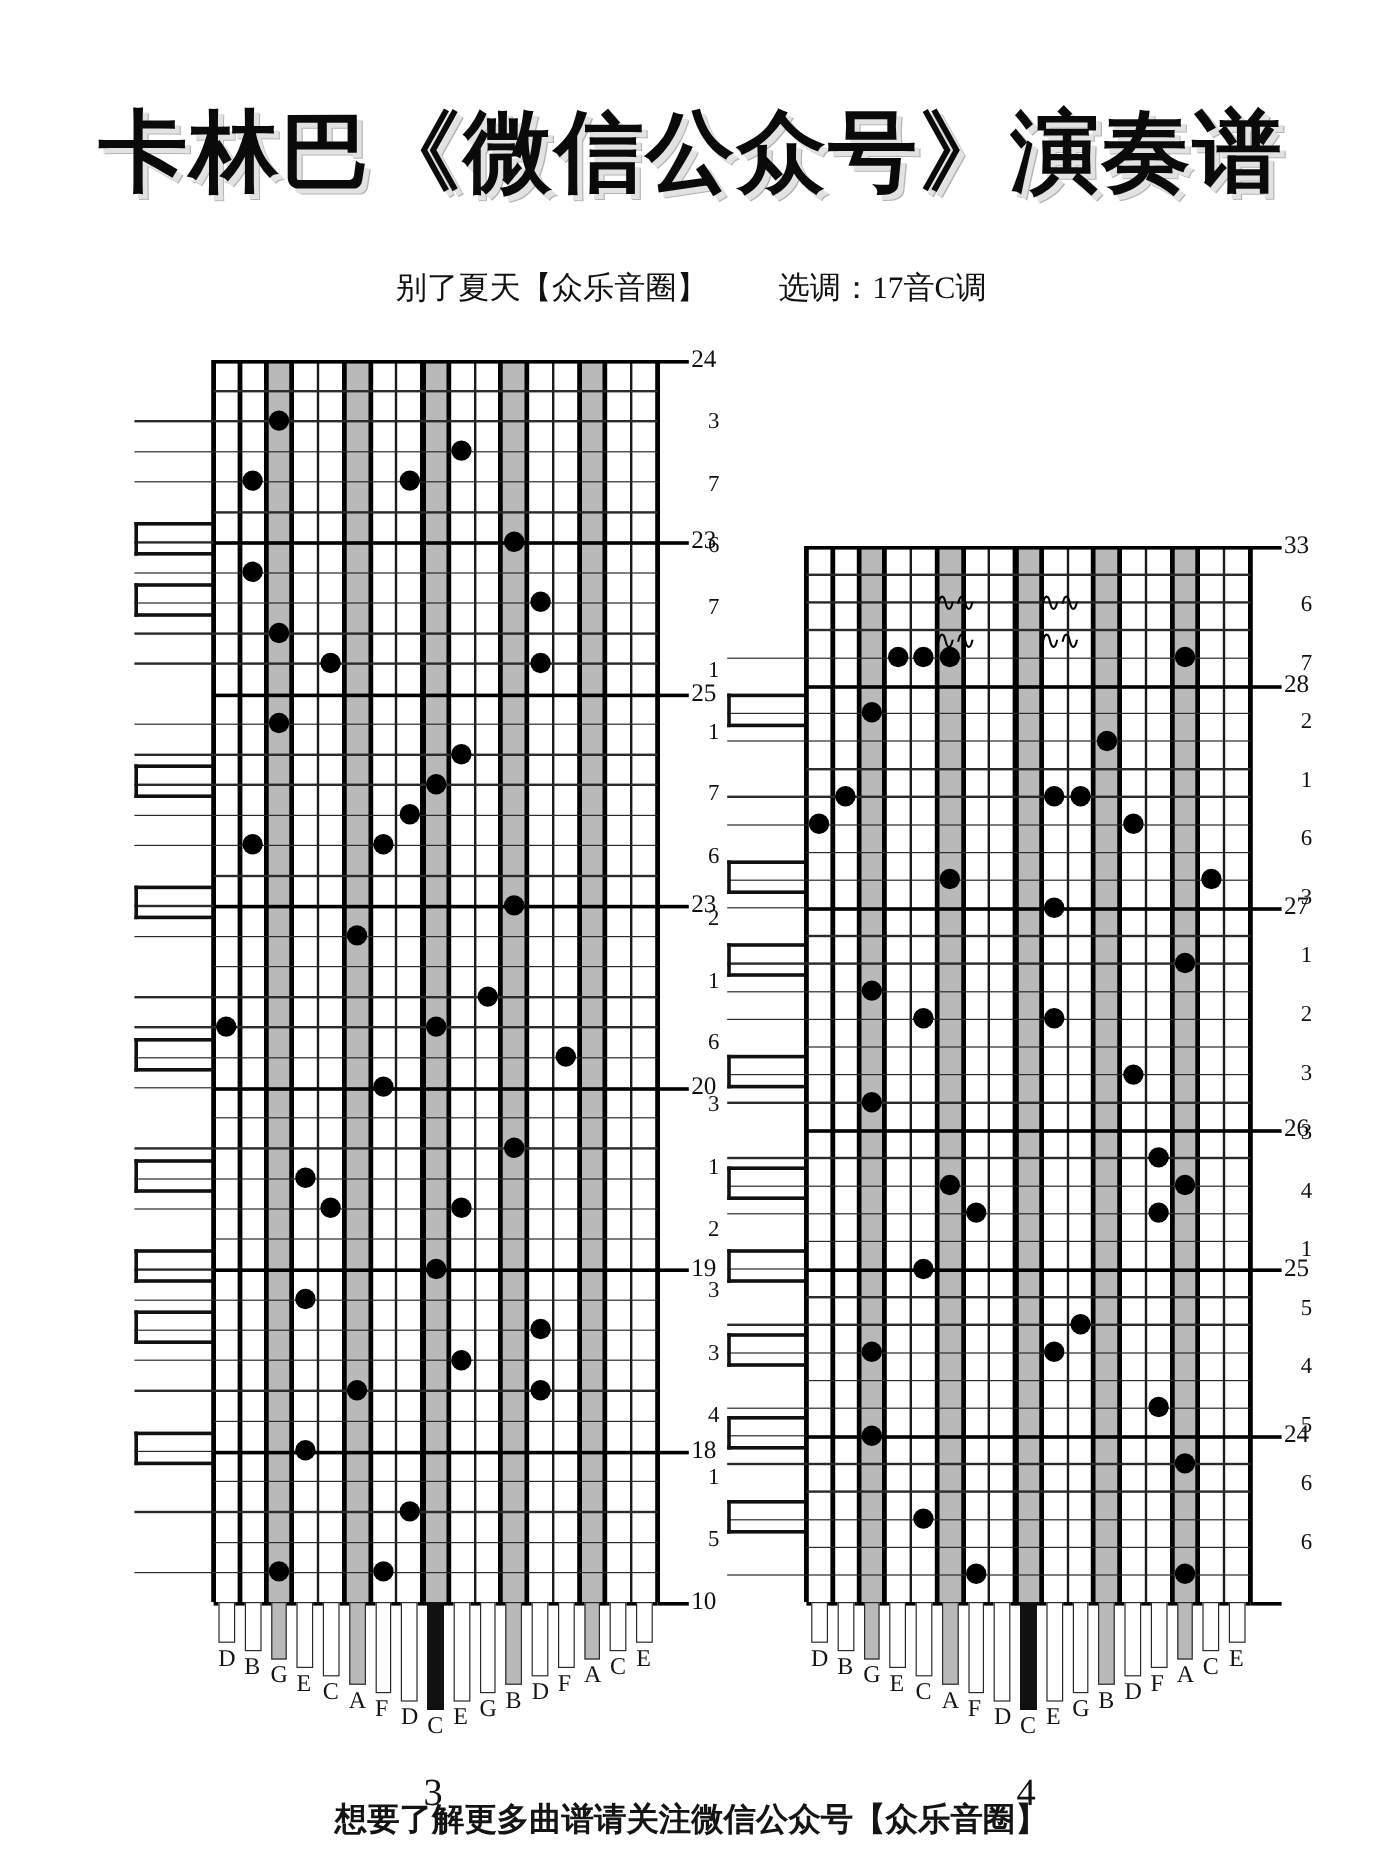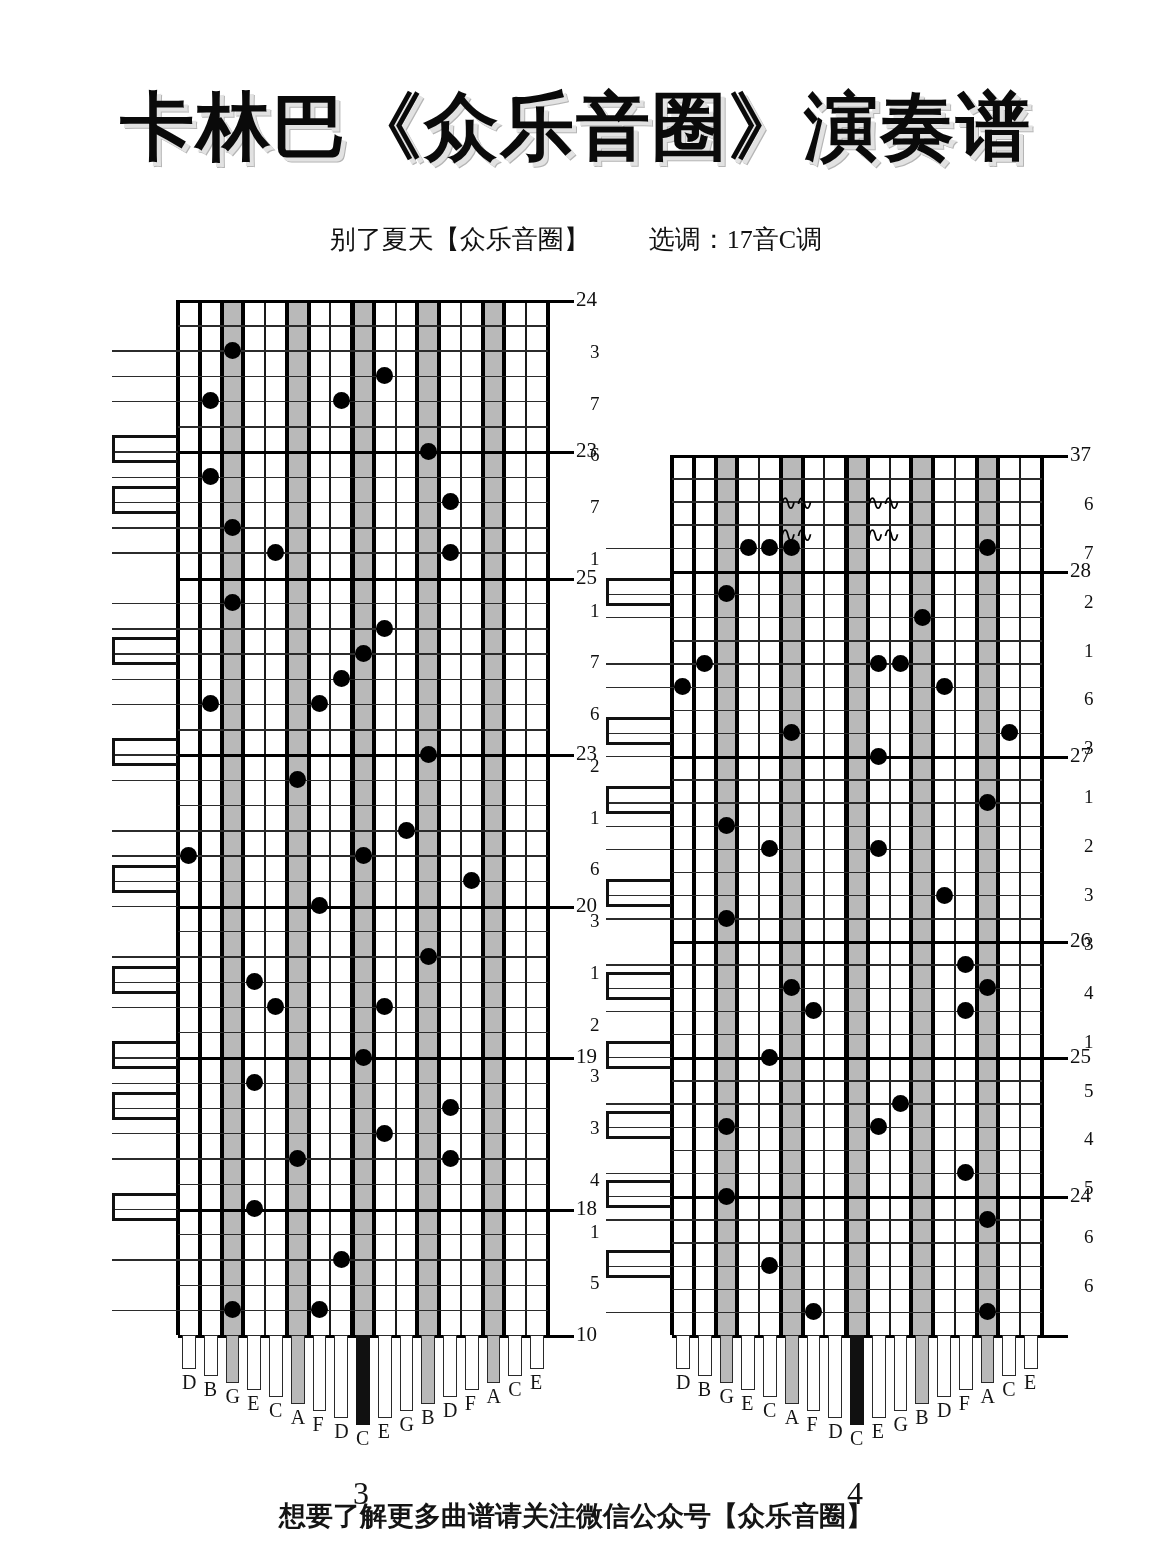--- a/index.html
+++ b/index.html
@@ -52,21 +52,21 @@
 
   #footer{
     position:absolute;left:0;top:1498px;width:1152px;text-align:center;
     font-family:"DejaVu Sans", sans-serif;font-weight:bold;font-size:27px;color:#141414;
     white-space:nowrap;
   }
 </style>
 </head>
 <body>
 
-<div id="title">卡林巴《众乐音圈》演奏谱</div>
+<div id="title">卡林巴《微信公众号》演奏谱</div>
 
 <div id="subline">
   <span>别了夏天【众乐音圈】</span>
   <span class="gap"></span>
   <span>选调：17音C调</span>
 </div>
 
 <div class="panel" id="panel-left" style="left: 178px; top: 300px; width: 370px; height: 1185px;">
     <div class="grid" style="left: 0px; top: 0px; width: 370px; height: 1035px;">
       <div class="col shade" style="left: 45.5294px; width: 17.7647px; height: 1035px; top: 0px;"></div>
@@ -438,21 +438,21 @@
       <div class="dot" title="6" style="left: 307.088px; top: 755.711px;"></div>
       <div class="dot" title="" style="left: 89.4412px; top: 802.026px;"></div>
       <div class="dot" title="6" style="left: 132.971px; top: 848.342px;"></div>
       <div class="dot" title="" style="left: 307.088px; top: 848.342px;"></div>
       <div class="wave" style="left: 106.824px; top: 40.3158px;">∿∿</div>
       <div class="wave" style="left: 106.824px; top: 72.3158px;">∿∿</div>
       <div class="wave" style="left: 193.882px; top: 40.3158px;">∿∿</div>
       <div class="wave" style="left: 193.882px; top: 72.3158px;">∿∿</div>
     </div>
     <div class="hline bar" style="left: 370px; top: 0px; width: 26px;"></div>
-    <div class="barnum" style="left: 398px; top: -11px;">37</div>
+    <div class="barnum" style="left: 398px; top: -11px;">33</div>
     <div class="hline bar" style="left: 370px; top: 115.789px; width: 26px;"></div>
     <div class="barnum" style="left: 398px; top: 104.789px;">28</div>
     <div class="hline bar" style="left: 370px; top: 301.053px; width: 26px;"></div>
     <div class="barnum" style="left: 398px; top: 290.053px;">27</div>
     <div class="hline bar" style="left: 370px; top: 486.316px; width: 26px;"></div>
     <div class="barnum" style="left: 398px; top: 475.316px;">26</div>
     <div class="hline bar" style="left: 370px; top: 602.105px; width: 26px;"></div>
     <div class="barnum" style="left: 398px; top: 591.105px;">25</div>
     <div class="hline bar" style="left: 370px; top: 741.053px; width: 26px;"></div>
     <div class="barnum" style="left: 398px; top: 730.053px;">24</div>

